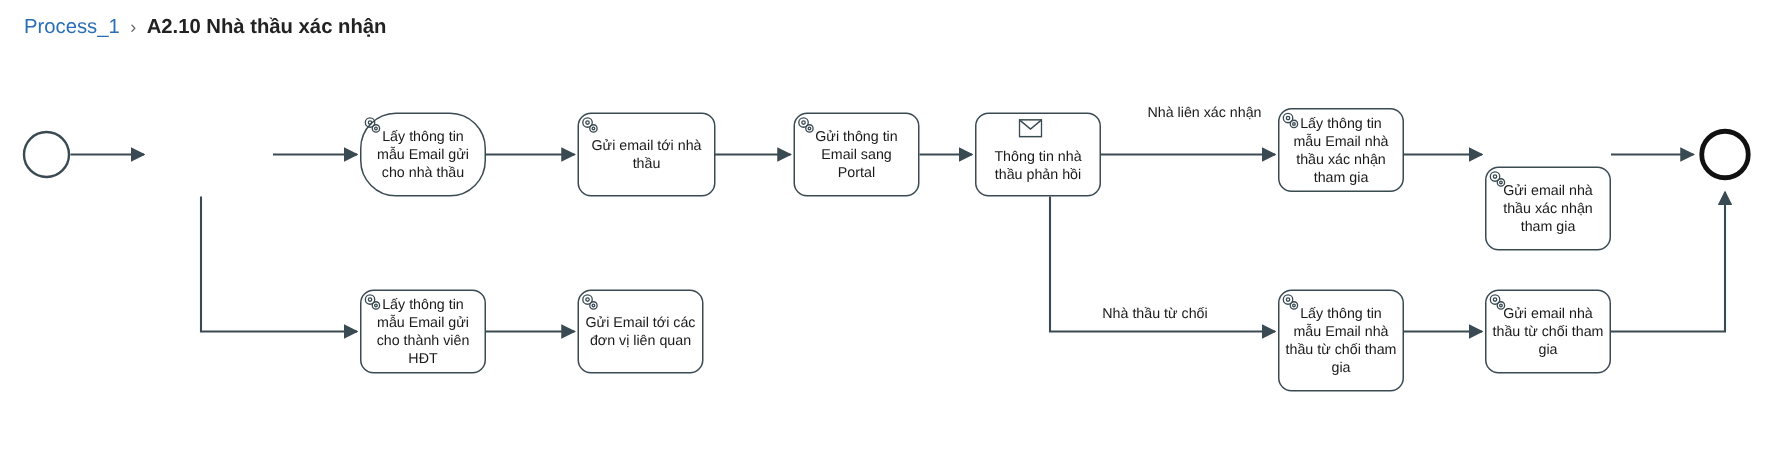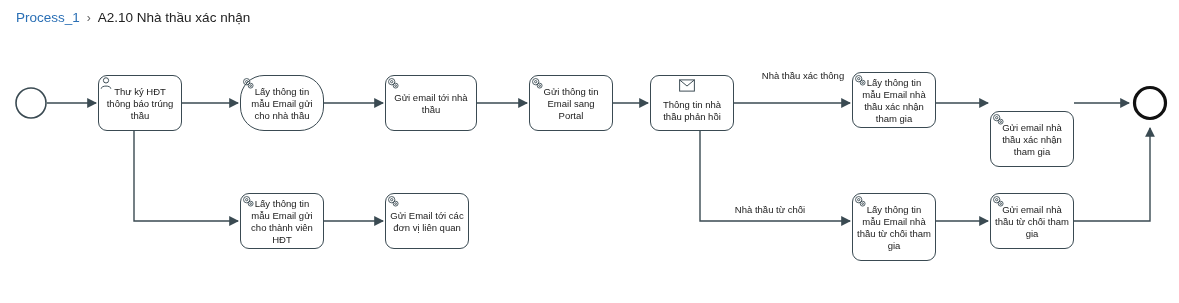--- a/index.html
+++ b/index.html
@@ -29,20 +29,21 @@
   #breadcrumb .crumb-link {
     color: #2a6fb5;
     cursor: pointer;
   }
   #breadcrumb .crumb-sep {
     color: #666666;
     font-size: 12px;
   }
   #breadcrumb .crumb-current {
     color: #222222;
+    font-weight: bold;
   }
   #canvas {
     position: absolute;
     left: 0;
     top: 40px;
     width: 1179px;
     height: 263px;
   }
   #canvas svg {
     position: absolute;
@@ -128,27 +129,20 @@
 
       <path d="M 936 181 L 988 181"></path>
 
       <path d="M 1074 181 L 1150 181 L 1150 88"></path>
     </g>
 
     <circle cx="31" cy="63" r="15" fill="#ffffff" stroke="#3a4a52" stroke-width="1.6"></circle>
     <circle cx="1150" cy="63" r="15.5" fill="#ffffff" stroke="#111111" stroke-width="3.2"></circle>
   </svg>
 
-  <div class="task" style="left:98px; top:35px; width:84px; height:56px;">
-    <svg class="task-icon" viewBox="0 0 16 16">
-      <circle cx="8" cy="5" r="3" fill="none" stroke="#3a4a52" stroke-width="1.1"></circle>
-      <path d="M 2.5 14.5 C 2.5 10.5 13.5 10.5 13.5 14.5" fill="none" stroke="#3a4a52" stroke-width="1.1"></path>
-    </svg>
-    <span class="label">Thư ký HĐT thông báo trúng thầu</span>
-  </div>
 
   <div class="task" style="left:240px; top:35px; width:84px; height:56px;border-radius:24px;">
     <svg class="task-icon" viewBox="0 0 16 16">
       <circle cx="6.5" cy="6.5" r="3.6" fill="none" stroke="#3a4a52" stroke-width="1"></circle>
       <circle cx="6.5" cy="6.5" r="1.3" fill="none" stroke="#3a4a52" stroke-width="1"></circle>
       <circle cx="11" cy="11" r="2.8" fill="none" stroke="#3a4a52" stroke-width="1"></circle>
       <circle cx="11" cy="11" r="1" fill="none" stroke="#3a4a52" stroke-width="1"></circle>
     </svg>
     <span class="label">Lấy thông tin mẫu Email gửi cho nhà thầu</span>
   </div>
@@ -234,16 +228,16 @@
   <div class="task" style="left:990px; top:153px; width:84px; height:56px;">
     <svg class="task-icon" viewBox="0 0 16 16">
       <circle cx="6.5" cy="6.5" r="3.6" fill="none" stroke="#3a4a52" stroke-width="1"></circle>
       <circle cx="6.5" cy="6.5" r="1.3" fill="none" stroke="#3a4a52" stroke-width="1"></circle>
       <circle cx="11" cy="11" r="2.8" fill="none" stroke="#3a4a52" stroke-width="1"></circle>
       <circle cx="11" cy="11" r="1" fill="none" stroke="#3a4a52" stroke-width="1"></circle>
     </svg>
     <span class="label">Gửi email nhà thầu từ chối tham gia</span>
   </div>
 
-  <div class="edge-label" style="left:760px; top:30px; width:86px;">Nhà thầu xác thông</div>
+  <div class="edge-label" style="left:760px; top:30px; width:86px;">Nhà liên xác nhận</div>
   <div class="edge-label" style="left:722px; top:164px; width:96px;">Nhà thầu từ chối</div>
 
 </div>
 
 </body></html>

